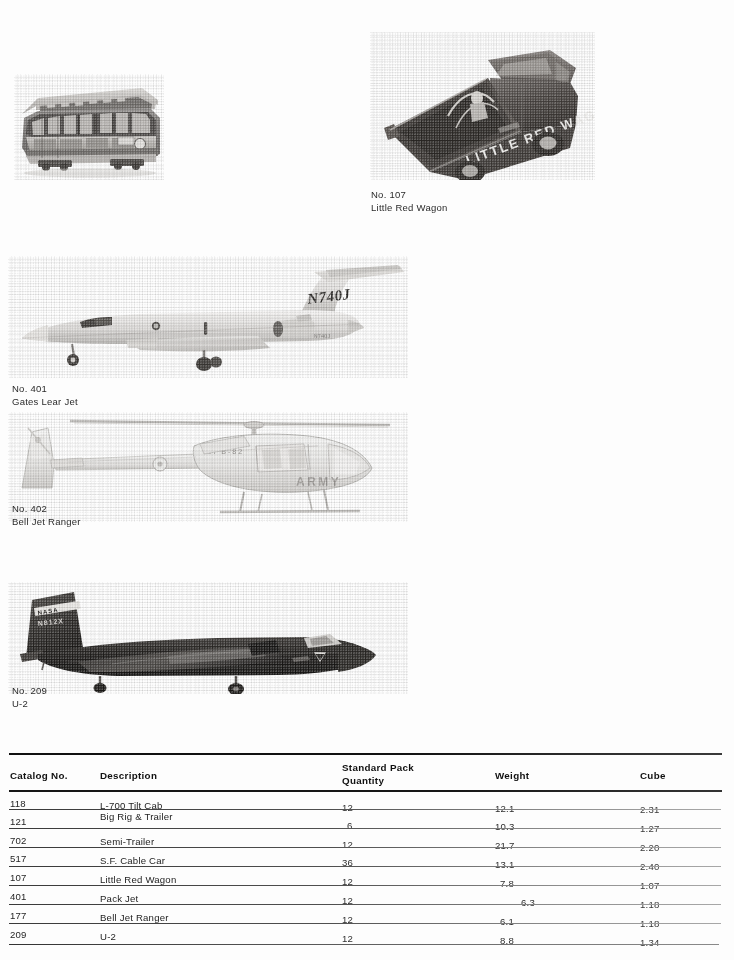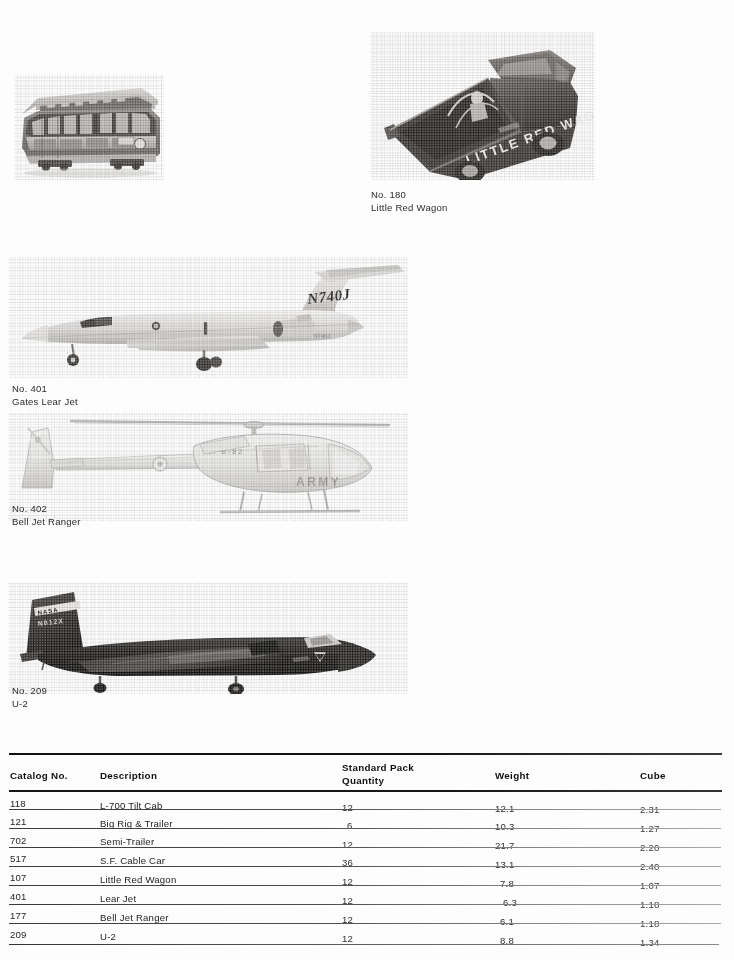--- a/index.html
+++ b/index.html
@@ -245,21 +245,21 @@
       <ellipse cx="178" cy="111" rx="8.5" ry="6.5" fill="#b3b0ac"></ellipse>
 
       <path d="M20,98 L116,47" stroke="#b5b2ae" stroke-width="1.6" fill="none" opacity="0.85"></path>
       <path d="M60,139 L150,99" stroke="#a3a09c" stroke-width="1.2" fill="none" opacity="0.7"></path>
 
       <path d="M128,96 L148,90 L150,95 L130,101 Z" fill="#8d8a86" opacity="0.8"></path>
     </svg>
     <div class="halftone"></div>
     <div class="grain"></div>
   </div>
-  <div class="caption" style="left:16px; top:188px; width:200px;">No. 180
+  <div class="caption" style="left:16px; top:188px; width:200px;">No. 107
 Little Red Wagon</div>
 </div>
 
 <div class="photo-block" style="left:0px; top:248px; width:430px; height:160px;">
   <div class="photo" style="left:8px; top:8px; width:400px; height:122px;">
     <svg viewBox="0 0 400 122" width="400" height="122">
       <defs>
         <linearGradient id="ljFus" x1="0" y1="0" x2="0" y2="1">
           <stop offset="0" stop-color="#f3f2f1"></stop>
           <stop offset="0.5" stop-color="#dddbd9"></stop>
@@ -465,21 +465,21 @@
     <div class="td col-cat" style="top:50px;">118</div>
     <div class="td col-desc" style="top:52px;">L-700 Tilt Cab</div>
     <div class="td col-qty" style="top:54px;">12</div>
     <div class="td col-wt" style="top:55px;">12.1</div>
     <div class="td col-cube" style="top:56px;">2.31</div>
   </div>
   <div class="row-rule" style="top:61px;"></div>
 
   <div>
     <div class="td col-cat" style="top:68px;">121</div>
-    <div class="td col-desc" style="top:70px;">Big Rig &amp; Trailer</div>
+    <div class="td col-desc" style="top:63px;">Big Rig &amp; Trailer</div>
     <div class="td col-qty" style="top:72px; left:347px;">6</div>
     <div class="td col-wt" style="top:73px;">10.3</div>
     <div class="td col-cube" style="top:75px;">1.27</div>
   </div>
   <div class="row-rule" style="top:80px;"></div>
 
   <div>
     <div class="td col-cat" style="top:87px;text-align:center;">702</div>
     <div class="td col-desc" style="top:88px;">Semi-Trailer</div>
     <div class="td col-qty" style="top:91px;">12</div>
@@ -501,23 +501,23 @@
     <div class="td col-cat" style="top:124px;">107</div>
     <div class="td col-desc" style="top:126px;">Little Red Wagon</div>
     <div class="td col-qty" style="top:128px;">12</div>
     <div class="td col-wt" style="top:130px; left:500px;">7.8</div>
     <div class="td col-cube" style="top:132px;">1.07</div>
   </div>
   <div class="row-rule" style="top:137px;"></div>
 
   <div>
     <div class="td col-cat" style="top:143px;">401</div>
-    <div class="td col-desc" style="top:145px;">Lear Jet</div>
+    <div class="td col-desc" style="top:145px;">Pack Jet</div>
     <div class="td col-qty" style="top:147px;">12</div>
-    <div class="td col-wt" style="top:149px; left:503px;">6.3</div>
+    <div class="td col-wt" style="top:149px; left:521px;">6.3</div>
     <div class="td col-cube" style="top:151px;">1.18</div>
   </div>
   <div class="row-rule" style="top:156px;"></div>
 
   <div>
     <div class="td col-cat" style="top:162px;">177</div>
     <div class="td col-desc" style="top:164px;">Bell Jet Ranger</div>
     <div class="td col-qty" style="top:166px;">12</div>
     <div class="td col-wt" style="top:168px; left:500px;">6.1</div>
     <div class="td col-cube" style="top:170px;">1.18</div>

